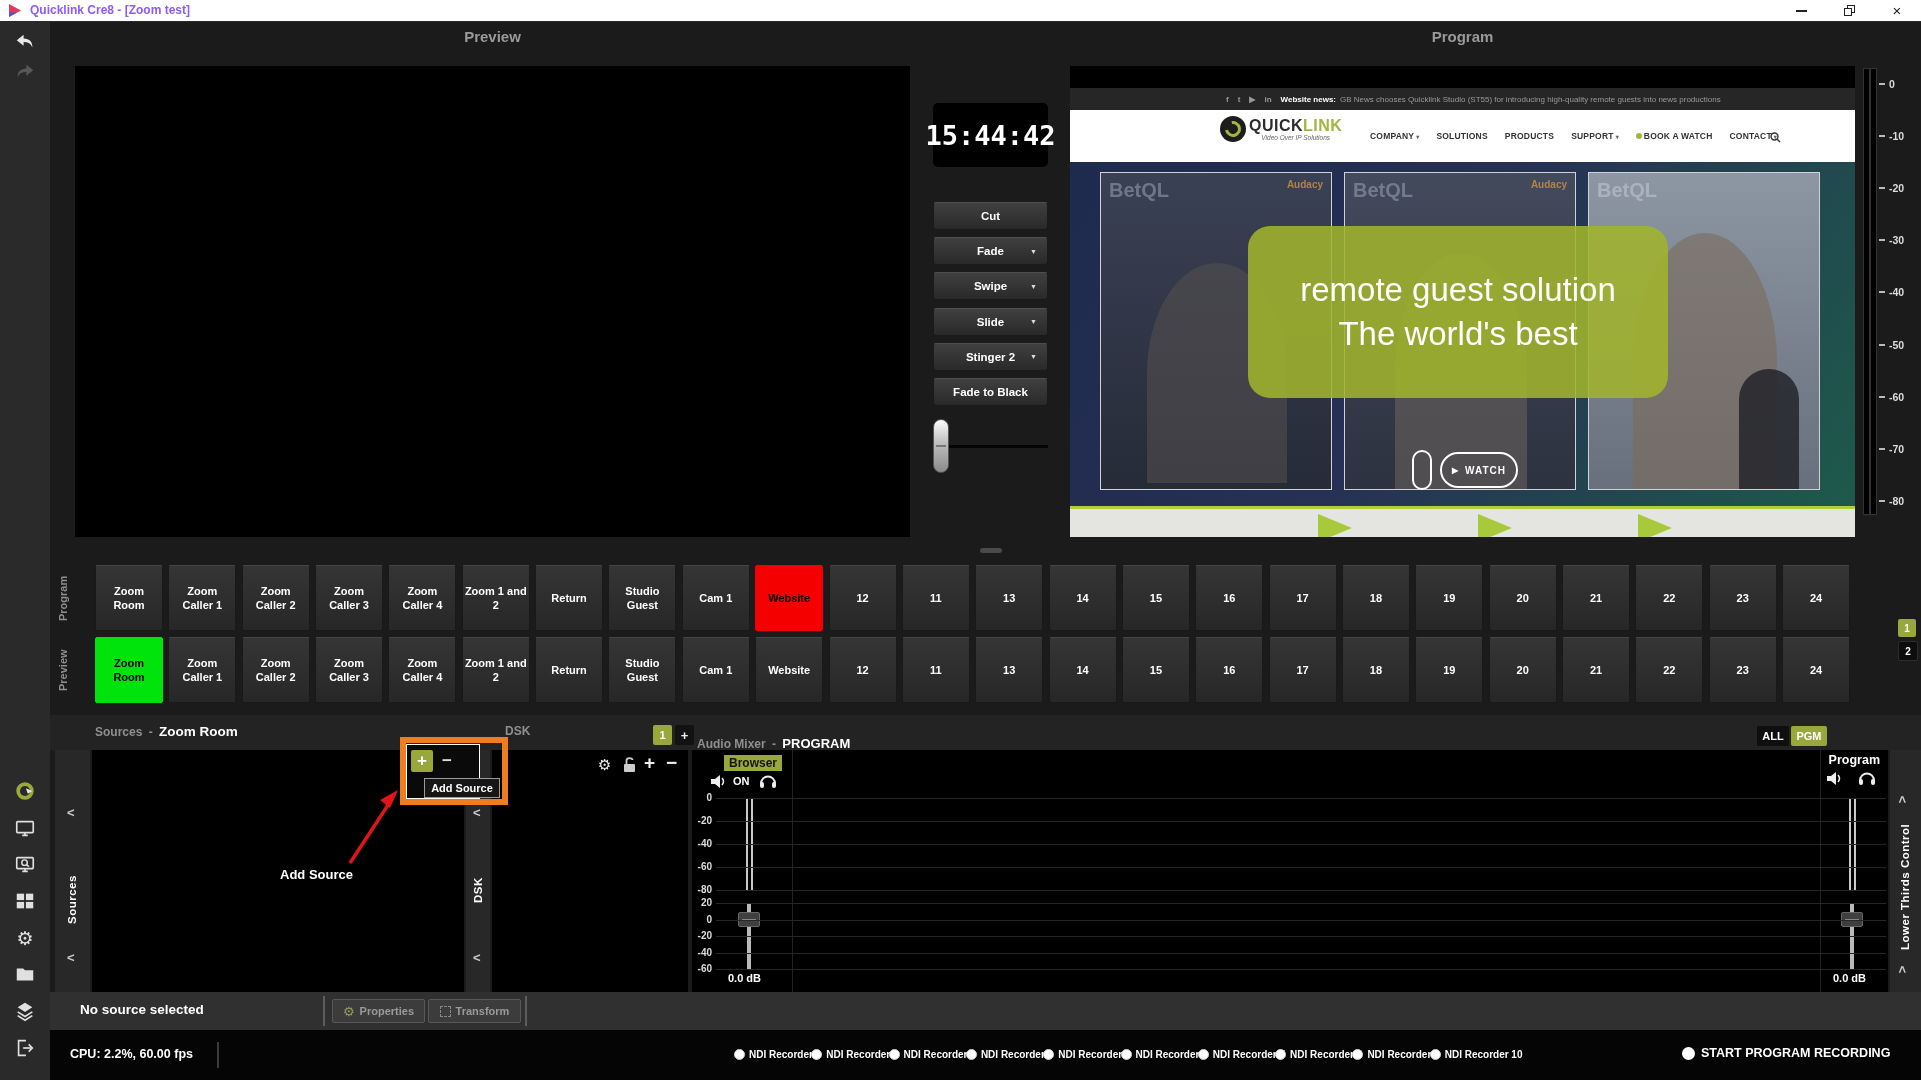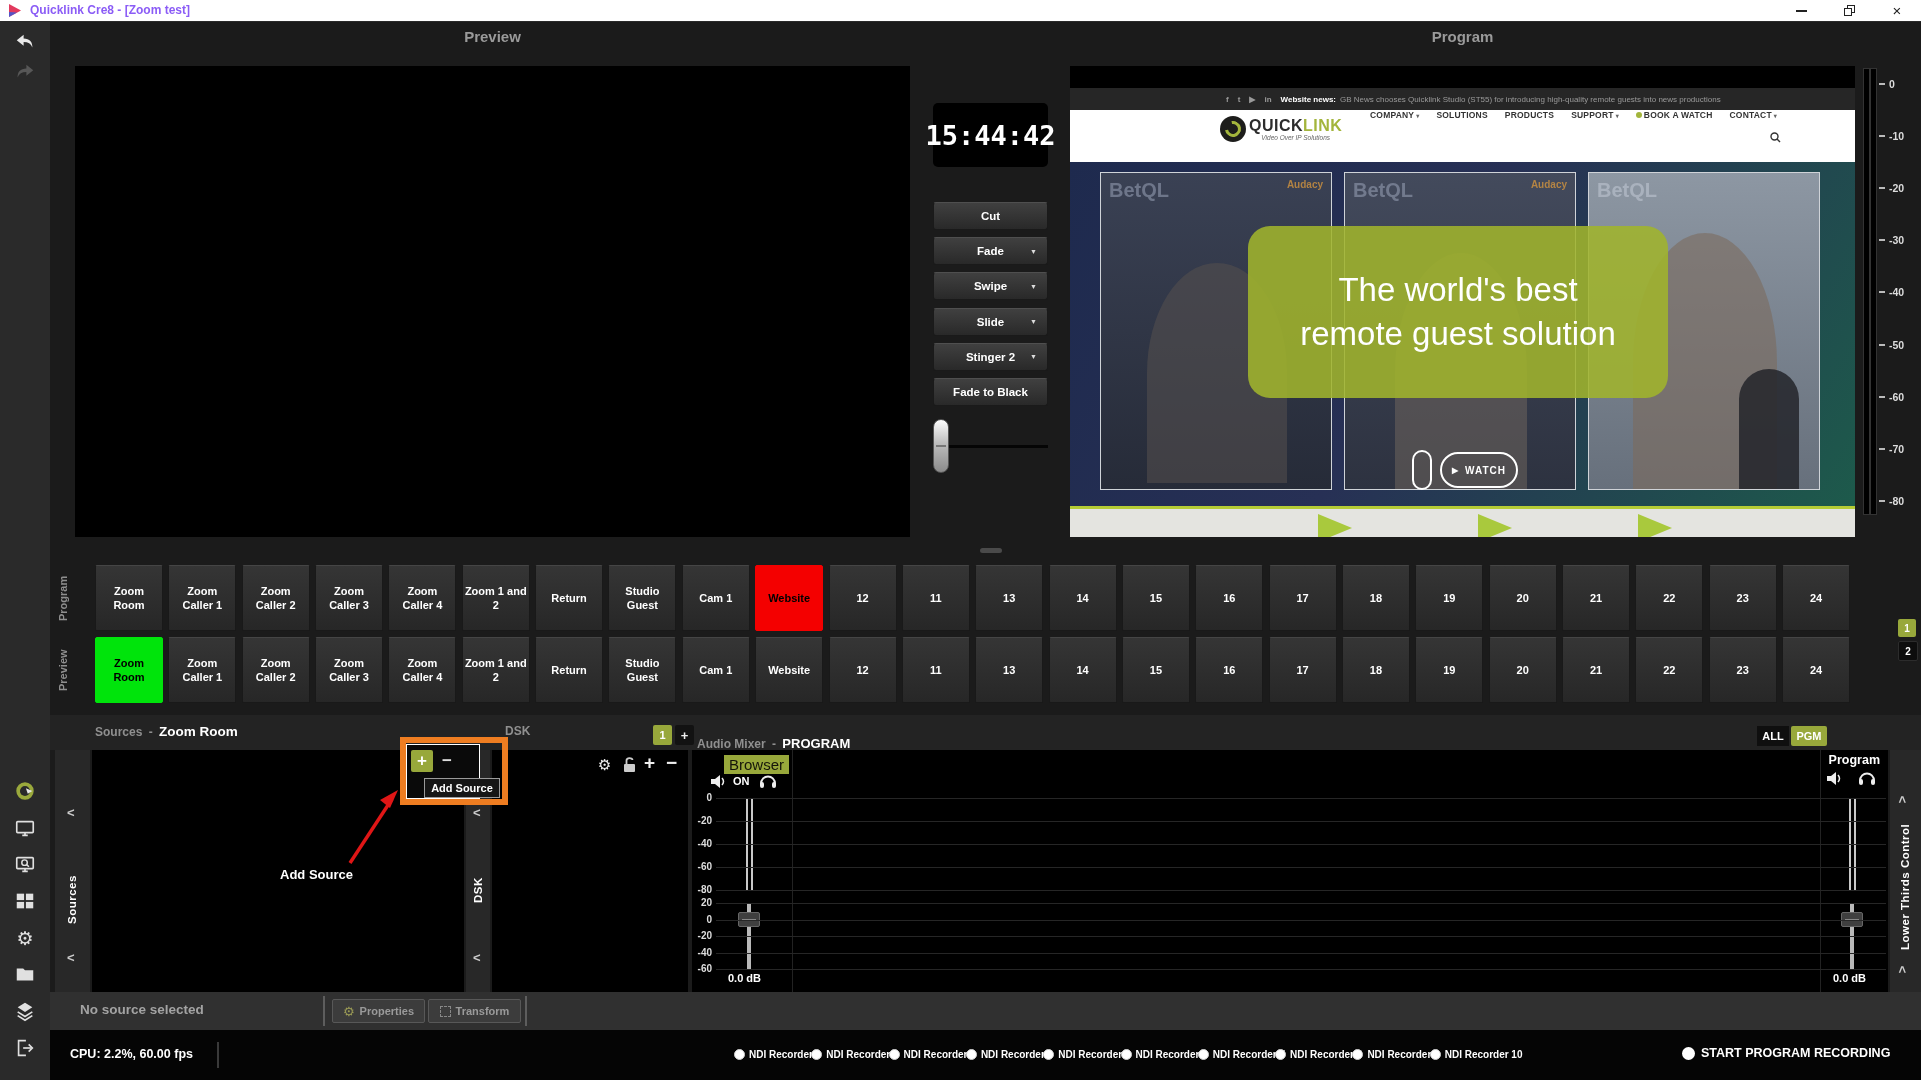--- a/index.html
+++ b/index.html
@@ -21,21 +21,21 @@
   #program-panel{position:absolute;left:1070px;top:66px;width:785px;height:471px;background:#000;overflow:hidden;}
   
   #newsbar{position:absolute;left:0;top:22px;width:785px;height:22px;background:#262626;display:flex;align-items:center;}
   .social{color:#9a9a9a;font-size:8px;font-weight:bold;margin-right:9px;}
   #news-label{color:#fff;font-size:8px;font-weight:bold;margin-right:4px;white-space:nowrap;}
   #news-text{color:#9a9a9a;font-size:8px;white-space:nowrap;}
   #navbar{position:absolute;left:0;top:44px;width:785px;height:52px;background:#ffffff;}
   #ql-logo{position:absolute;left:150px;top:6px;display:flex;align-items:center;}
   #ql-logo-circle{width:26px;height:26px;border-radius:50%;background:#1d1d1b;position:relative;margin-right:3px;}
   #ql-logo-circle:after{content:"";position:absolute;left:5px;top:5px;width:16px;height:16px;border-radius:50%;border:3px solid #a3b53c;border-left-color:transparent;box-sizing:border-box;transform:rotate(35deg);}
-  #nav-items{position:absolute;left:300px;top:0;height:52px;display:flex;align-items:flex-start;gap:17px;}
+  #nav-items{position:absolute;left:300px;top:0;height:52px;display:flex;align-items:center;gap:17px;}
   .nav-item{font-size:8.5px;font-weight:bold;color:#333;letter-spacing:.2px;display:flex;align-items:center;gap:2px;white-space:nowrap;}
   .nav-caret{font-size:6px;color:#666;}
   .nav-dot{width:6px;height:6px;border-radius:50%;background:#a3b53c;display:inline-block;}
   #hero{position:absolute;left:0;top:96px;width:785px;height:344px;background:linear-gradient(120deg,#1e2a4e 0%,#273055 45%,#1d5a4b 100%);}
   .vframe{position:absolute;top:10px;width:232px;height:318px;border:1px solid #cfd3d8;box-sizing:border-box;overflow:hidden;}
   .wm1{position:absolute;left:8px;top:6px;font-size:20px;font-weight:bold;color:#9aa3b8;opacity:.55;}
   .wm2{position:absolute;right:8px;top:6px;font-size:10px;font-weight:bold;color:#d0933f;opacity:.8;}
   #hero-overlay{position:absolute;left:178px;top:64px;width:420px;height:172px;background:rgba(161,180,44,.88);border-radius:22px;
      display:flex;flex-direction:column;align-items:center;justify-content:center;}
   #hero-overlay div{color:#fff;font-size:33px;line-height:44px;white-space:nowrap;}
@@ -92,21 +92,21 @@
   
   #anno-box{position:absolute;left:400px;top:737px;width:108px;height:68px;border:6px solid #ee7d21;box-sizing:border-box;z-index:40;}
   #anno-popup{position:absolute;left:406px;top:744px;width:74px;height:55px;background:#0a0a0a;border:1px solid #fff;box-sizing:border-box;z-index:41;}
   #anno-plus{position:absolute;left:411px;top:750px;width:22px;height:22px;z-index:42;font-size:17px;}
   #anno-minus{position:absolute;left:436px;top:750px;width:22px;height:22px;z-index:42;color:#ddd;font-size:17px;font-weight:bold;display:flex;align-items:center;justify-content:center;}
   #anno-tooltip{position:absolute;left:424px;top:778px;width:76px;height:20px;background:#161616;border:1px solid #9a9a9a;box-sizing:border-box;
      display:flex;align-items:center;justify-content:center;color:#fff;font-size:11px;font-weight:bold;z-index:43;}
   #anno-callout{position:absolute;left:280px;top:867px;color:#fff;font-size:13px;font-weight:bold;z-index:40;}
   
   #selbar{position:absolute;left:50px;top:992px;width:1871px;height:38px;background:#303030;}
-  #selbar-status{position:absolute;left:30px;top:10px;color:#a3a3a3;font-size:13.5px;font-weight:bold;}
+  #selbar-status{position:absolute;left:30px;top:10px;color:#ffffff;font-size:13.5px;font-weight:bold;}
   .selsep{position:absolute;top:4px;width:2px;height:30px;background:#5d5d5d;}
   .selbtn{position:absolute;top:7px;width:93px;height:24px;background:#3c3c3c;border:1px solid #585858;border-radius:2px;box-sizing:border-box;
      display:flex;align-items:center;justify-content:center;gap:5px;color:#9a9a9a;font-size:11px;font-weight:bold;}
   #statusbar{position:absolute;left:50px;top:1030px;width:1871px;height:50px;background:#050505;}
   #cpu-text{position:absolute;left:20px;top:17px;color:#fff;font-size:12.5px;font-weight:bold;}
   #cpu-sep{position:absolute;left:167px;top:12px;width:2px;height:26px;background:#3a3a3a;}
   .ndi{position:absolute;top:19px;display:flex;align-items:center;gap:4px;color:#fff;font-size:10px;font-weight:bold;white-space:nowrap;}
   .ndi .dot{width:11px;height:11px;border-radius:50%;background:#fff;border:1.5px solid #cfcfcf;box-sizing:border-box;}
   #start-rec{position:absolute;left:1632px;top:16px;display:flex;align-items:center;gap:6px;color:#fff;font-size:12.5px;font-weight:bold;}
   #start-rec .dot{width:13px;height:13px;border-radius:50%;background:#fff;}
@@ -265,22 +265,22 @@
         <span class="wm1">BetQL</span>
         <span class="wm2">Audacy</span>
         <div style="position:absolute;left:50px;top:80px;width:132px;height:240px;border-radius:50% 50% 0 0;background:#6e655c;opacity:.55"></div>
       </div>
       <div class="vframe" style="left:518px;background:linear-gradient(#8d97a3,#67707c)">
         <span class="wm1" style="color:#c3cad6">BetQL</span>
         <div style="position:absolute;left:44px;top:60px;width:144px;height:260px;border-radius:50% 50% 0 0;background:#7b6a5d;opacity:.6"></div>
         <div style="position:absolute;left:150px;bottom:0;width:60px;height:120px;border-radius:30px 30px 0 0;background:#23252a;opacity:.85"></div>
       </div>
       <div id="hero-overlay">
+        <div>remote guest solution</div>
         <div>The world's best</div>
-        <div>remote guest solution</div>
       </div>
       <div id="watch-oval"></div>
       <div id="watch-btn">
         <span style="font-size:8px">▶</span>
         <span>WATCH</span>
       </div>
     </div>
     <div id="greenline"></div>
     <div id="lightband">
       <div class="band-logo" style="left:248px"></div>
@@ -344,21 +344,21 @@
     <span style="position:absolute;left:152px;top:2px;color:#eee;font-size:19px;font-weight:bold">+</span>
     <span style="position:absolute;left:174px;top:2px;color:#eee;font-size:19px;font-weight:bold">−</span>
   </div>
 
   <div class="blackpane" style="left:692px;width:1196px">
     <div style="position:absolute;left:100px;top:0;width:1px;height:242px;background:#222"></div>
     <div style="position:absolute;left:1128px;top:0;width:1px;height:242px;background:#222"></div>
   </div>
   <div id="mixer-overlay"></div>
 
-  <div class="abs" style="left:724px;top:755px;background:#98a83b;color:#15150a;font-size:15px;font-weight:normal;padding:1px 5px">Browser</div>
+  <div class="abs" style="left:724px;top:755px;background:#98a83b;color:#15150a;font-size:12px;font-weight:bold;padding:1px 5px">Browser</div>
   <svg class="abs" style="left:710px;top:774px" width="17" height="15" viewBox="0 0 17 15">
     <path d="M1 5 h4 l5-4 v13 l-5-4 h-4 z" fill="#eee"></path>
       <path d="M12 4 q3 3.5 0 7" stroke="#eee" stroke-width="1.5" fill="none"></path>
   </svg>
   <span class="abs" style="left:733px;top:775px;color:#fff;font-size:11px;font-weight:bold">ON</span>
   <svg class="abs" style="left:759px;top:772px" width="18" height="17" viewBox="0 0 18 17">
     <path d="M2 12 C2 2 16 2 16 12" stroke="#eee" stroke-width="2" fill="none"></path>
     <rect x="1" y="10" width="4" height="6" rx="2" fill="#eee"></rect>
       <rect x="13" y="10" width="4" height="6" rx="2" fill="#eee"></rect>
   </svg>

